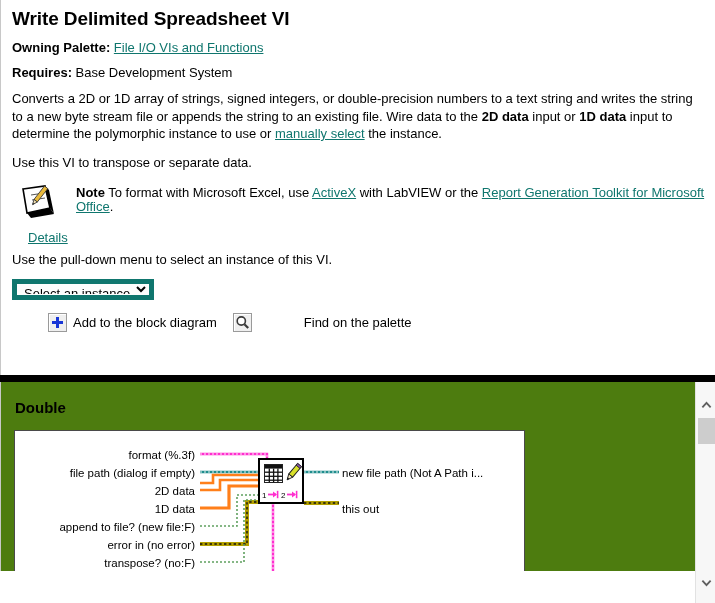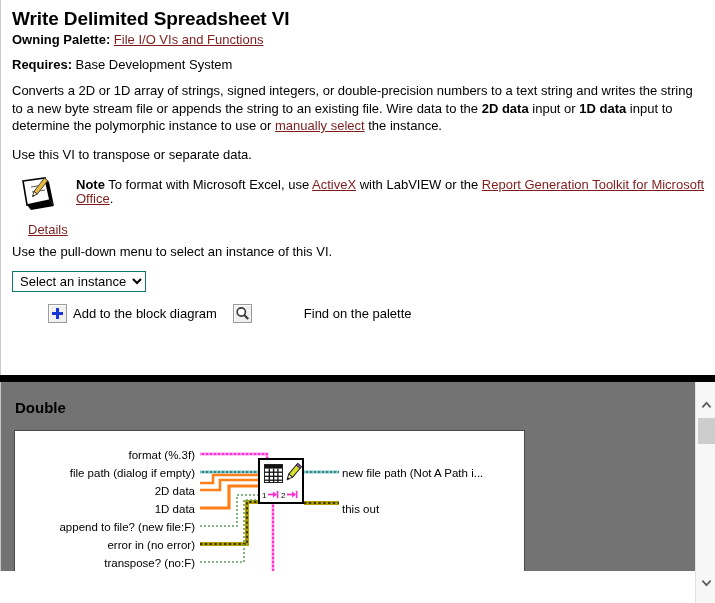--- a/index.html
+++ b/index.html
@@ -14,26 +14,26 @@
   
   .upper{
     position:absolute;left:0;top:0;width:715px;height:375px;
     background:#fff;box-sizing:border-box;
     border-left:1px solid #c8c8c8;
     overflow:hidden;
   }
   .inner{padding:8px 10px 0 11px;}
 
   h1.title{
-    font-size:19px;font-weight:bold;margin:0 0 2px 0;padding:0;
+    font-size:19px;font-weight:bold;margin:0 0 10px 0;padding:0;
     letter-spacing:-0.1px;line-height:22px;
   }
   .kv{margin:0 0 9px 0;line-height:16px;font-size:13px;}
   .kv b{font-weight:bold;}
-  a.lnk{color:#7f1d1d;text-decoration:underline;}
+  a.lnk{color:#0f766e;text-decoration:underline;}
 
   p.body{margin:0 0 11px 0;line-height:17.5px;font-size:13px;}
   p.body b{font-weight:bold;}
 
   
   .note{position:relative;margin:0 0 6px 0;min-height:42px;}
   .note .noteicon{
     position:absolute;left:6px;top:2px;width:40px;height:36px;
   }
   .note .notetext{
@@ -45,21 +45,21 @@
 
   p.pulldown{margin:0 0 11px 0;font-size:13px;line-height:16px;}
 
   
   .selwrap{margin:0 0 12px 0;}
   select.instsel{
     font-family:"Liberation Sans","DejaVu Sans",sans-serif;
     font-size:13px;
     padding:1px 2px 1px 3px;
     height:21px;
-    border:1px solid #0f766e;
+    border:5px solid #0f766e;
     background:#fdfdfd;
     color:#000;
     border-radius:0;
   }
 
   
   .actions{display:flex;align-items:center;gap:0;font-size:13px;margin-left:36px;}
   .act{display:flex;align-items:center;cursor:default;}
   .act .lbl{margin-left:6px;}
   .act + .act{margin-left:16px;gap:46px;}
@@ -80,21 +80,21 @@
   }
 
   
   .divider{
     position:absolute;left:0;top:375px;width:715px;height:7px;background:#000;
   }
 
   
   .lower{
     position:absolute;left:0;top:382px;width:715px;height:189px;
-    background:#737373;box-sizing:border-box;
+    background:#4d7c0f;box-sizing:border-box;
     border-left:1px solid #c8c8c8;
     overflow:hidden;
   }
   h2.secTitle{
     font-size:15px;font-weight:bold;margin:0;padding:17px 0 0 14px;
     line-height:18px;
   }
 
   
   .diagram{

